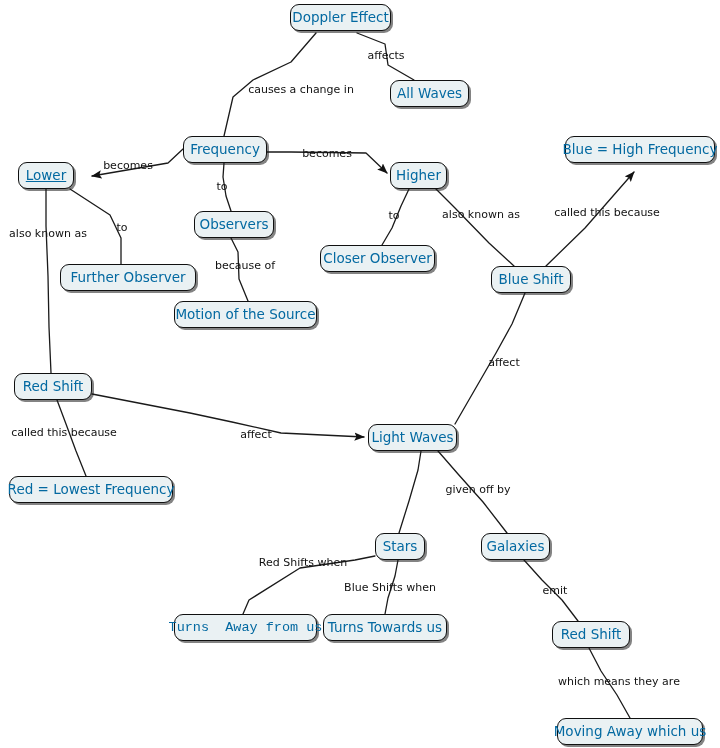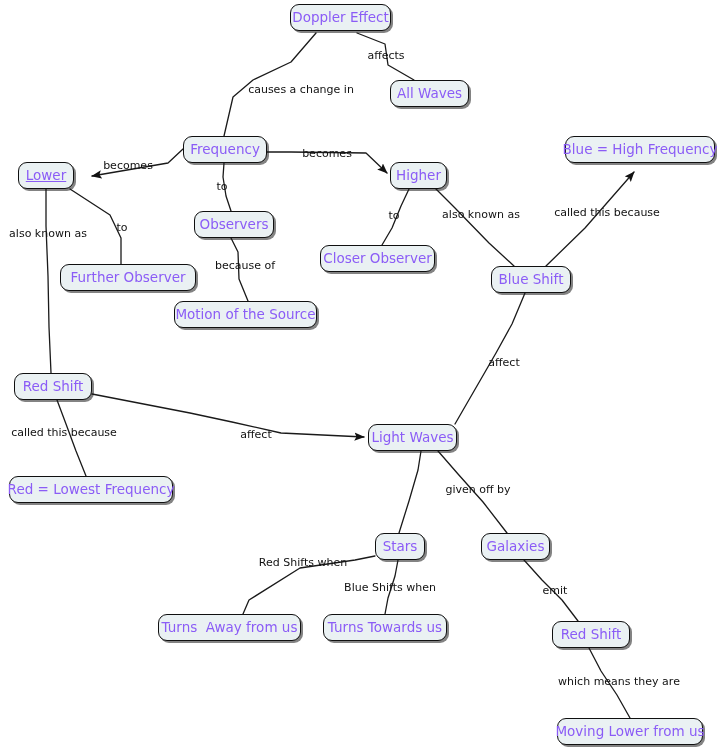--- a/index.html
+++ b/index.html
@@ -23,21 +23,21 @@
     top: 0;
     width: 720px;
     height: 748px;
   }
   .node {
     position: absolute;
     box-sizing: border-box;
     background: #eaf1f3;
     border: 1.4px solid #101010;
     border-radius: 9px;
-    color: #8b5cf6;
+    color: #0369a1;
     font-size: 13.5px;
     line-height: 1;
     white-space: pre;
     display: flex;
     align-items: center;
     justify-content: center;
     box-shadow: 2px 2px 0 rgba(30,30,30,0.55);
     padding: 0 9px;
     height: 27px;
   }
@@ -116,18 +116,18 @@
       <div class="node" style="left: 194px; top: 211px; width: 80px;">Observers</div>
       <div class="node" style="left: 320px; top: 245px; width: 115px;">Closer Observer</div>
       <div class="node" style="left: 60px; top: 264px; width: 136px;">Further Observer</div>
       <div class="node" style="left: 174px; top: 301px; width: 143px;">Motion of the Source</div>
       <div class="node" style="left: 491px; top: 266px; width: 80px;">Blue Shift</div>
       <div class="node" style="left: 14px; top: 373px; width: 78px;">Red Shift</div>
       <div class="node" style="left: 9px; top: 476px; width: 164px;">Red = Lowest Frequency</div>
       <div class="node" style="left: 368px; top: 424px; width: 89px;">Light Waves</div>
       <div class="node" style="left: 375px; top: 533px; width: 50px;">Stars</div>
       <div class="node" style="left: 481px; top: 533px; width: 69px;">Galaxies</div>
-      <div class="node" style="left: 158px; top: 614px; width: 143px;">Turns  Away from us</div>
+      <div class="node" style="left: 174px; top: 614px; width: 143px; font-family: Liberation Mono, monospace;">Turns  Away from us</div>
       <div class="node" style="left: 323px; top: 614px; width: 124px;">Turns Towards us</div>
       <div class="node" style="left: 552px; top: 621px; width: 78px;">Red Shift</div>
-      <div class="node" style="left: 557px; top: 718px; width: 146px;">Moving Lower from us</div>
+      <div class="node" style="left: 557px; top: 718px; width: 146px;">Moving Away which us</div>
     </div>
 </div>
 
 </body></html>

